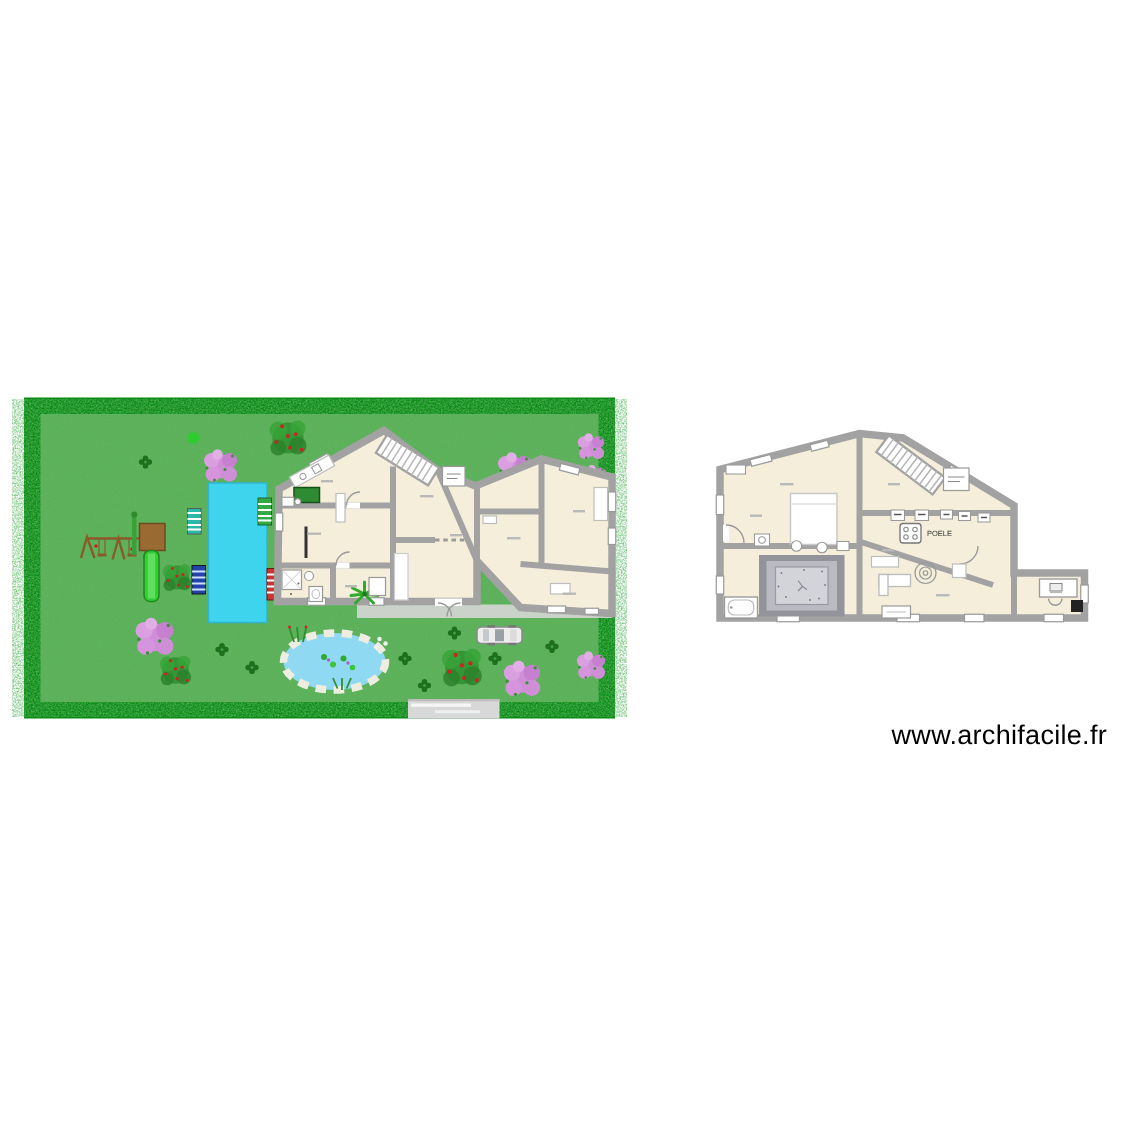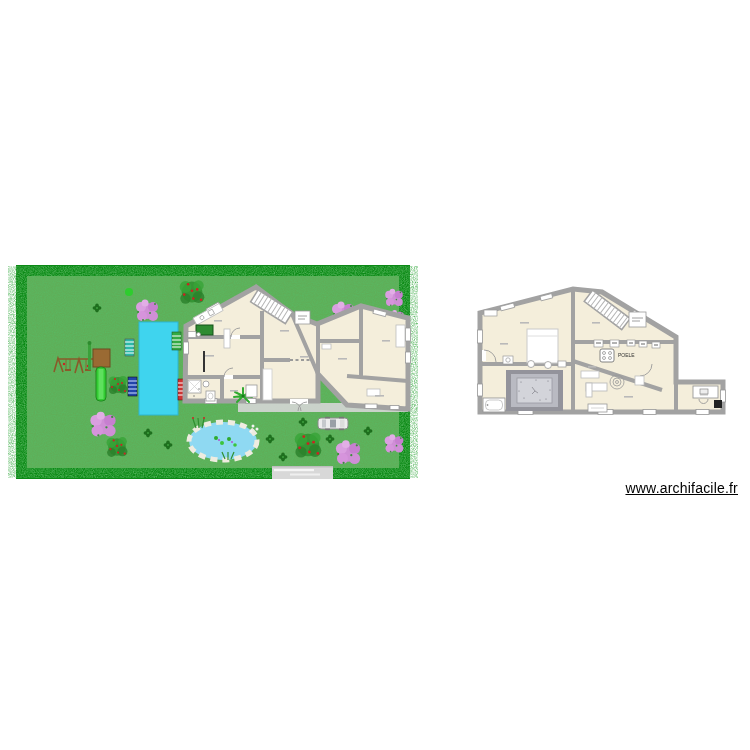--- a/index.html
+++ b/index.html
@@ -1,20 +1,20 @@
 <!DOCTYPE html>
 <html><head>
 <meta charset="utf-8">
 <style>
   html,body{margin:0;padding:0;background:#ffffff;}
   .stage{position:relative;width:750px;height:750px;background:#ffffff;overflow:hidden;
          font-family:"Liberation Sans", sans-serif;}
   .stage svg{position:absolute;left:0;top:0;}
-  .watermark{position:absolute;top:480px;right:12px;font-size:14px;color:#000;
-             font-family:"Liberation Sans", sans-serif;letter-spacing:0.2px;text-decoration:underline;}
+  .watermark{position:absolute;top:480px;right:12px;font-size:18px;color:#000;
+             font-family:"Liberation Sans", sans-serif;letter-spacing:0.2px;}
 </style>
 </head>
 <body>
 
 <div class="stage">
 <svg width="750" height="750" viewBox="0 0 750 750">
   <defs>
     <filter id="grassTex" x="-5%" y="-5%" width="110%" height="110%">
       <feTurbulence type="fractalNoise" baseFrequency="0.9" numOctaves="2" seed="7" result="t"></feTurbulence>
       <feColorMatrix in="t" type="matrix" values="0 0 0 0 0.10  0 0 0 0 0.48  0 0 0 0 0.12  -0.5 1.3 -0.5 0 0.18"></feColorMatrix>

